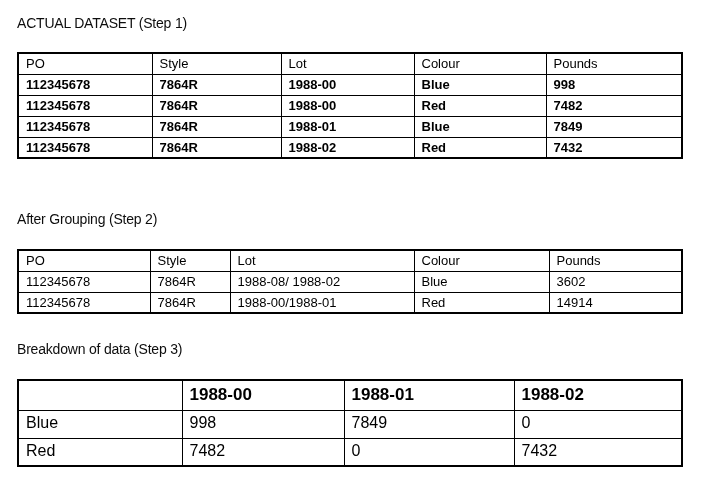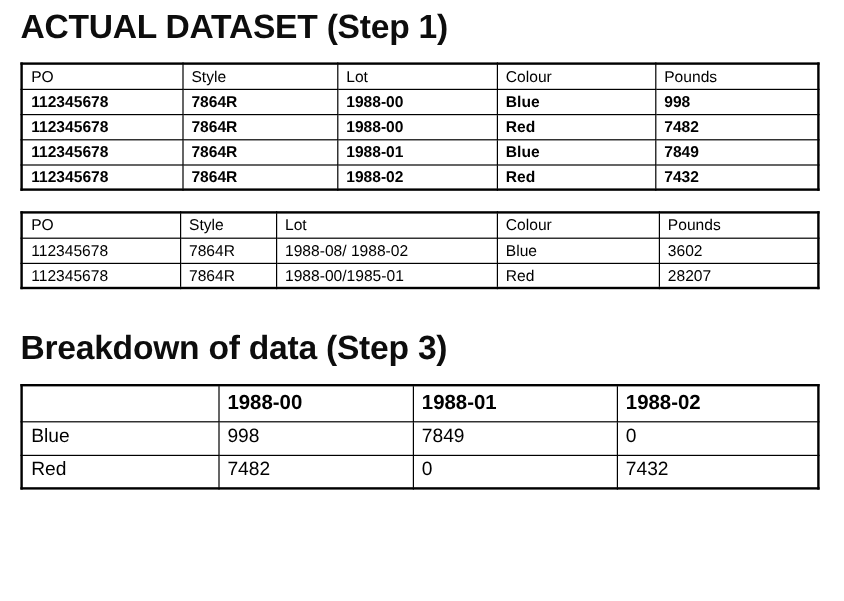--- a/index.html
+++ b/index.html
@@ -13,30 +13,30 @@
     color: #000000;
   }
   .doc {
     position: relative;
     width: 703px;
     height: 501px;
     padding-left: 17px;
     box-sizing: border-box;
   }
   .doc-heading {
-    font-weight: 700;
-    font-size: 28px;
+    font-weight: 400;
+    font-size: 14px;
     line-height: 26px;
     letter-spacing: -0.2px;
     color: #0d0d0d;
     margin: 0;
   }
   .h1 { margin-top: 10px; }
   .h2 { margin-top: 47px; }
-  .h3 { margin-top: 36px; }
+  .h3 { margin-top: 22px; }
 
   table {
     border-collapse: collapse;
     table-layout: fixed;
     border: 2px solid #000000;
   }
   th, td {
     border: 1px solid #000000;
     text-align: left;
     vertical-align: top;
@@ -124,20 +124,21 @@
         <tr>
           <td>112345678</td>
           <td>7864R</td>
           <td>1988-02</td>
           <td>Red</td>
           <td>7432</td>
         </tr>
       </tbody>
   </table>
 
+  <h1 class="doc-heading h2">After Grouping (Step 2)</h1>
 
   <table class="t2">
     <colgroup>
         <col>
         <col>
         <col>
         <col>
         <col>
       </colgroup>
     <thead>
@@ -153,23 +154,23 @@
         <tr>
           <td>112345678</td>
           <td>7864R</td>
           <td>1988-08/ 1988-02</td>
           <td>Blue</td>
           <td>3602</td>
         </tr>
         <tr>
           <td>112345678</td>
           <td>7864R</td>
-          <td>1988-00/1985-01</td>
-          <td>Red</td>
-          <td>28207</td>
+          <td>1988-00/1988-01</td>
+          <td>Red</td>
+          <td>14914</td>
         </tr>
       </tbody>
   </table>
 
   <h1 class="doc-heading h3">Breakdown of data (Step 3)</h1>
 
   <table class="t3">
     <colgroup>
         <col>
         <col>

